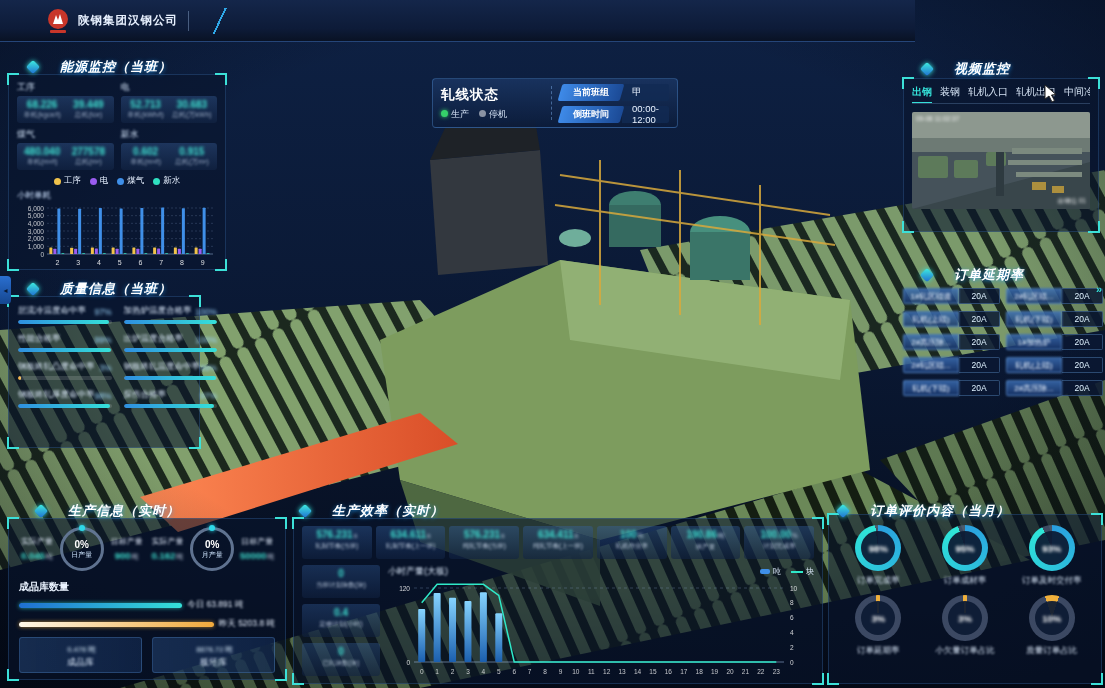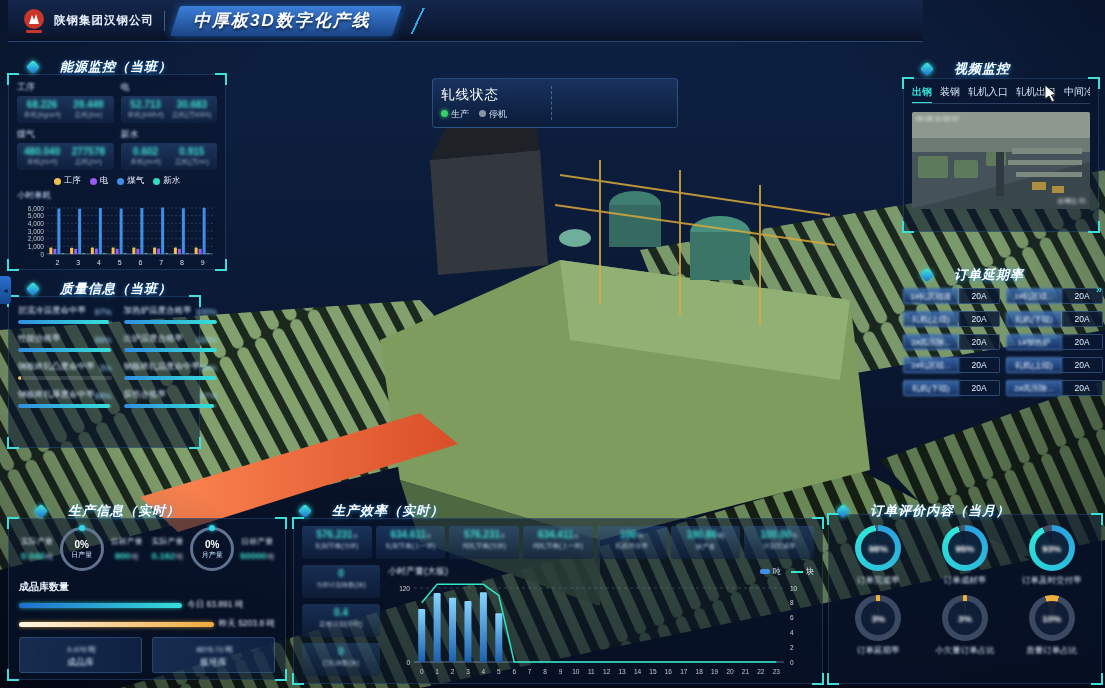--- a/index.html
+++ b/index.html
@@ -4,23 +4,23 @@
 <style>
   *{margin:0;padding:0;box-sizing:border-box;}
   html,body{width:1105px;height:688px;background:#040a18;}
   #app{position:relative;width:1105px;height:688px;overflow:hidden;
        font-family:"Liberation Sans",sans-serif;color:#fff;}
   #scene{position:absolute;left:0;top:0;z-index:0;}
   .blur{filter:blur(1.4px);}
   .blur-s{filter:blur(0.9px);}
 
   
-  #topbar{position:absolute;left:8px;top:0;width:915px;height:42px;z-index:30;
+  #topbar{position:absolute;left:0;top:0;width:915px;height:42px;z-index:30;
     background:linear-gradient(180deg,#14264a 0%,#0d1b38 70%,#091224 100%);
-    border-bottom:1px solid rgba(70,130,210,.35);display:flex;align-items:center;}
+    border-bottom:1px solid rgba(70,130,210,.35);display:flex;align-items:center;padding-left:32px;}
   .logo{margin-left:14px;flex:0 0 auto;}
   .company{margin-left:8px;font-size:11.5px;font-weight:bold;color:#e8f1ff;letter-spacing:1px;}
   .hdr-div{width:1px;height:20px;background:rgba(160,190,230,.4);margin:0 10px;}
   .title-plate{position:relative;height:30px;padding:0 26px 0 18px;display:flex;align-items:center;}
   .title-plate::before{content:"";position:absolute;inset:0;
      background:linear-gradient(180deg,#3b7ed8,#1b4586);transform:skewX(-18deg);
      border-radius:2px;box-shadow:0 0 8px rgba(40,120,220,.6);}
   .title-plate span{position:relative;font-size:17px;font-weight:bold;font-style:italic;
      letter-spacing:2px;text-shadow:0 2px 3px rgba(0,0,0,.6);}
   .hdr-deco{width:22px;height:26px;margin-left:10px;
@@ -74,21 +74,21 @@
   .q-label{font-size:8.5px;color:#dce9fa;white-space:nowrap;overflow:hidden;}
   .q-pct{font-size:8.5px;color:#9fd8ff;}
   .q-track{height:4px;background:rgba(255,255,255,.14);border-radius:2px;overflow:hidden;}
   .q-track i{display:block;height:100%;border-radius:2px;}
 
   
   #line-status{position:absolute;left:432px;top:78px;width:246px;height:50px;z-index:10;
      background:linear-gradient(180deg,rgba(25,52,96,.92),rgba(12,28,58,.92));
      border:1px solid rgba(80,140,210,.4);border-radius:4px;display:flex;align-items:center;padding:4px 8px;}
   #ls-left{width:102px;}
-  #ls-title{font-size:13.5px;font-weight:normal;letter-spacing:1px;}
+  #ls-title{font-size:13.5px;font-weight:bold;letter-spacing:1px;}
   #ls-legend{display:flex;gap:10px;margin-top:4px;font-size:9px;color:#d8e6f8;}
   .ls-dot{display:inline-block;width:7px;height:7px;border-radius:50%;margin-right:3px;}
   #ls-div{width:0;height:34px;border-left:1px dashed rgba(120,170,230,.5);margin:0 8px;}
   .ls-badges{flex:1;display:flex;flex-direction:column;gap:5px;}
   .ls-row{display:flex;height:17px;}
   .ls-badge{position:relative;width:62px;display:flex;align-items:center;justify-content:center;
      font-size:9px;font-weight:bold;color:#fff;}
   .ls-badge::before{content:"";position:absolute;inset:0;transform:skewX(-16deg);
      background:linear-gradient(90deg,#3e8ae8,#1b4a96);border-radius:2px;}
   .ls-badge span{position:relative;}
@@ -236,23 +236,20 @@
   </svg>
 
   <div id="topbar">
     <svg class="logo" width="24" height="26" viewBox="0 0 24 26">
       <circle cx="12" cy="11" r="10" fill="#c8362a"></circle>
       <path d="M7 16 L10 7 L12 12 L14 6 L17 16 Z" fill="#fff"></path>
       <rect x="4" y="22" width="16" height="3" rx="1" fill="#c8362a"></rect>
     </svg>
     <span class="company">陕钢集团汉钢公司</span>
     <span class="hdr-div"></span>
-    <div class="title-plate">
-      <span>中厚板3D数字化产线</span>
-    </div>
     <span class="hdr-deco"></span>
   </div>
 
   <div class="ptitle" style="left:28px;top:58px;">
     <span class="diam"></span>
     <span>能源监控（当班）</span>
   </div>
   <div class="cbox" id="energy-box">
     <div id="energy-groups">
   <div>
@@ -456,20 +453,34 @@
 
   <div id="line-status">
     <div id="ls-left">
       <div id="ls-title">轧线状态</div>
       <div id="ls-legend">
         <span><i class="ls-dot" style="background:#35d06a;box-shadow:0 0 4px #35d06a;"></i><span>生产</span></span>
         <span><i class="ls-dot" style="background:#8a93a3;"></i><span>停机</span></span>
       </div>
     </div>
     <div id="ls-div"></div>
+    <div class="ls-badges">
+      <div class="ls-row">
+        <span class="ls-badge">
+            <span>当前班组</span>
+          </span>
+        <span class="ls-val">甲</span>
+      </div>
+      <div class="ls-row">
+        <span class="ls-badge">
+            <span>倒班时间</span>
+          </span>
+        <span class="ls-val">00:00-12:00</span>
+      </div>
+    </div>
   </div>
 
   <div class="ptitle" style="left:922px;top:60px;">
     <span class="diam"></span>
     <span>视频监控</span>
   </div>
   <div class="cbox" id="video-box">
     <div id="video-tabs">
   <span class="vtab active">出钢</span>
   <span class="vtab ">装钢</span>

